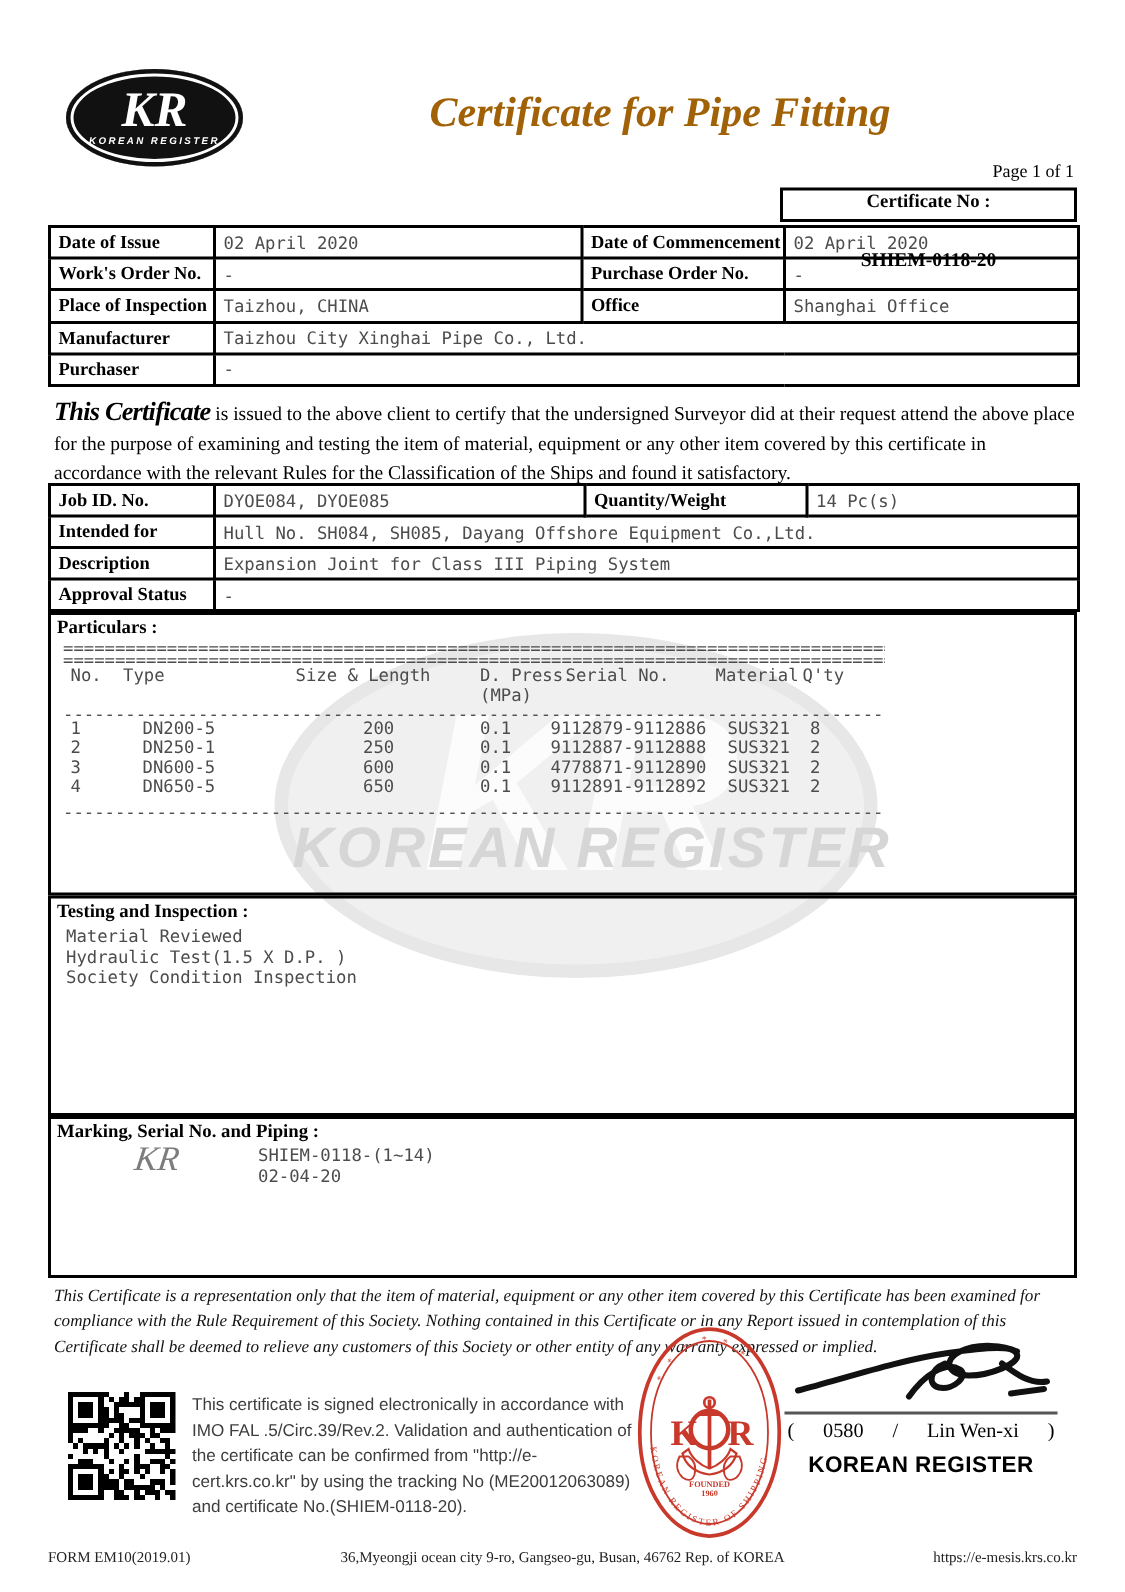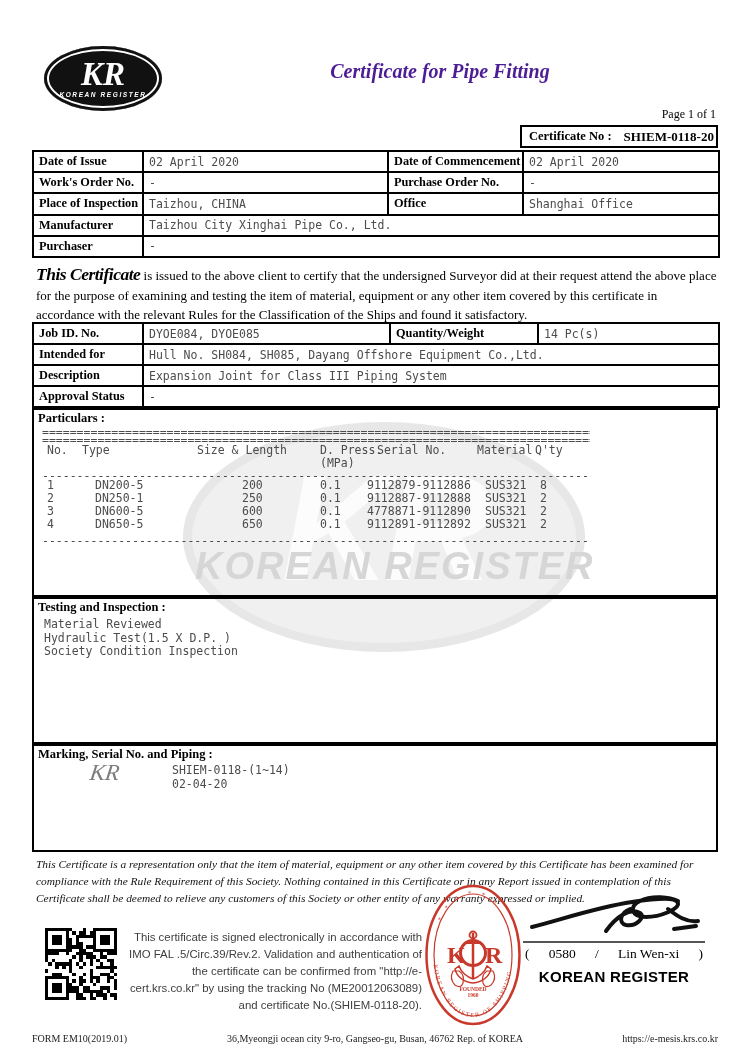--- a/index.html
+++ b/index.html
@@ -32,26 +32,26 @@
   .logo-kr {
     color:#fff; font-family:"Liberation Serif", serif; font-weight:bold; font-style:italic;
     font-size:33px; line-height:30px; letter-spacing:0px;
   }
   .logo-sub {
     color:#fff; font-family:"Liberation Sans", sans-serif; font-weight:bold; font-style:italic;
     font-size:6.5px; letter-spacing:1.6px; margin-top:2px;
   }
   .doc-title {
     position:absolute; left:230px; top:60px; width:420px; text-align:center;
-    font-size:20px; font-weight:bold; font-style:italic; color:#4c1d95; z-index:2; white-space:nowrap;
+    font-size:28px; font-weight:bold; font-style:italic; color:#a16207; z-index:2; white-space:nowrap;
   }
   .page-label { position:absolute; right:34px; top:107px; font-size:12px; color:#000; z-index:2; }
   .cert-box {
     position:absolute; left:520px; top:125px; width:198px; height:23px;
-    border:2px solid #000; display:flex; align-items:center; padding:0 7px; gap:12px; z-index:2; background:#fff;
+    border:2px solid #000; display:flex; align-items:center; padding:0 7px; gap:23px; z-index:2; background:#fff;flex-direction:column;
   }
   .cert-box .lbl { font-weight:bold; font-size:12.5px; white-space:nowrap; }
   .cert-box .val { font-weight:bold; font-size:13px; white-space:nowrap; }
   
   table.grid {
     position:absolute; left:32px; width:686px; border-collapse:collapse; z-index:1;
     background:transparent; table-layout:fixed;
   }
   table.grid td {
     border:2px solid #000; height:21px; padding:0 5px; vertical-align:middle;
@@ -87,21 +87,21 @@
   
   .disclaimer {
     position:absolute; left:36px; top:856px; width:684px; z-index:1;
     font-style:italic; font-size:11.4px; line-height:1.48; color:#111;
   }
   
   .qr { position:absolute; left:45px; top:928px; width:72px; height:72px; z-index:2; }
   .qr svg { width:100%; height:100%; }
   .esign {
     position:absolute; left:128px; top:929px; width:294px; z-index:2;
-    font-family:"Liberation Sans", sans-serif; font-size:11.4px; line-height:1.48; color:#3d3d3d;text-align:right;
+    font-family:"Liberation Sans", sans-serif; font-size:11.4px; line-height:1.48; color:#3d3d3d;
   }
   .seal { position:absolute; left:423px; top:883px; width:100px; height:145px; z-index:2; }
   .sig-scribble { position:absolute; left:528px; top:891px; width:176px; height:50px; z-index:3; }
   .sig-line { position:absolute; left:523px; top:941px; width:182px; border-top:2px solid #555; z-index:2; }
   .sig-name {
     position:absolute; left:523px; top:946px; width:182px; z-index:2;
     display:flex; justify-content:space-between; padding:0 2px;
     font-size:13.5px; color:#000;
   }
   .sig-org {

